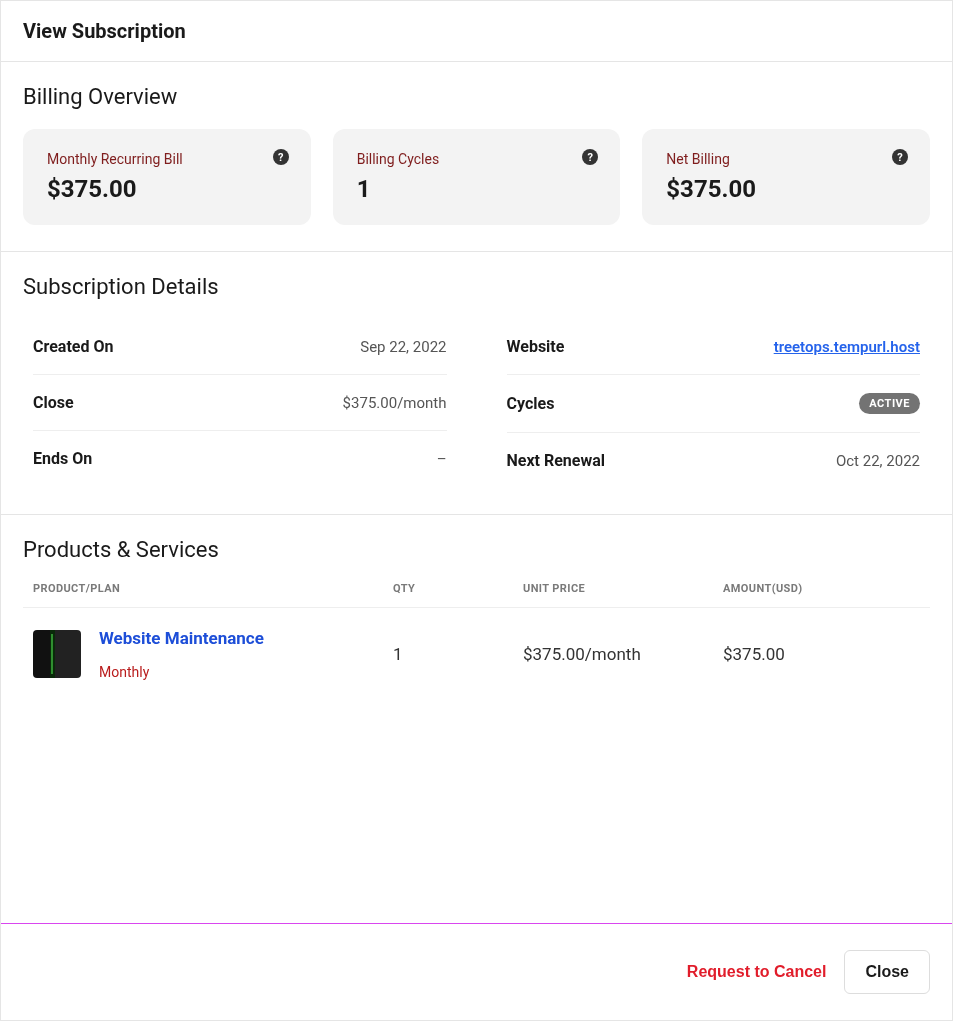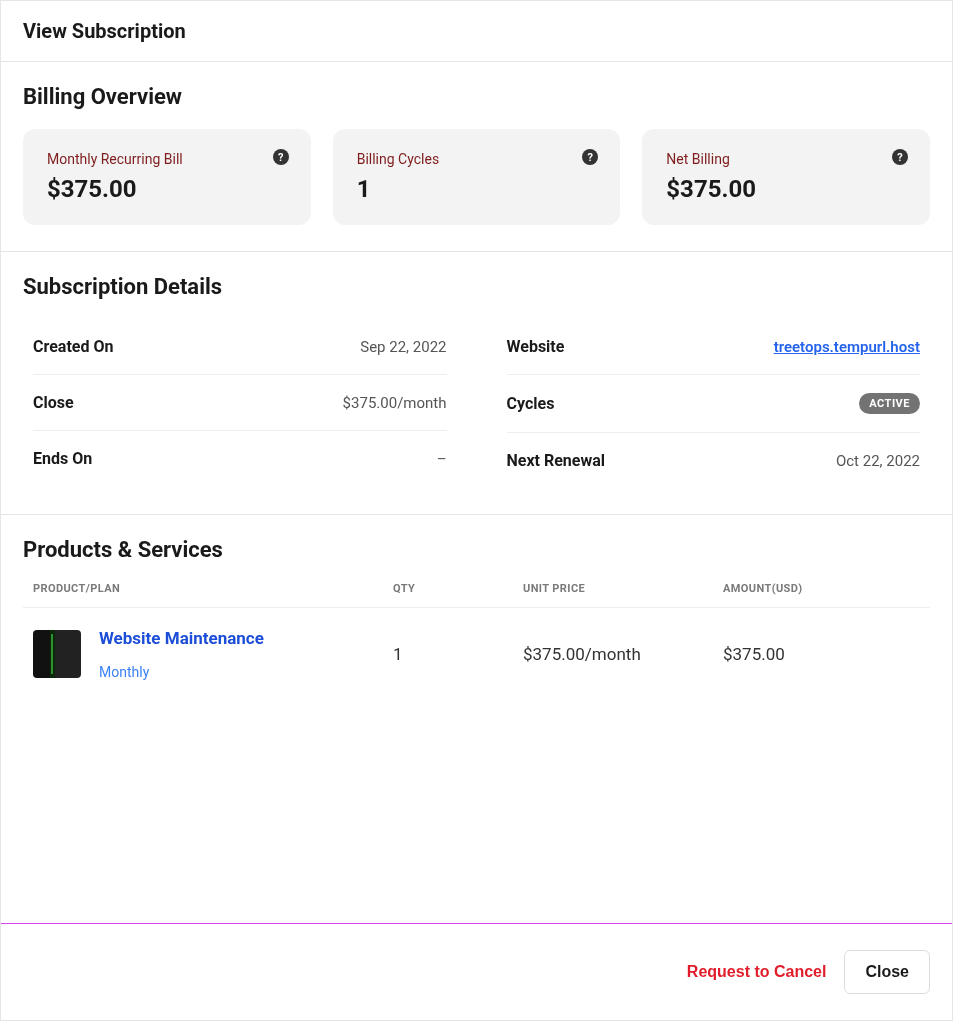--- a/index.html
+++ b/index.html
@@ -25,21 +25,21 @@
     flex: 1;
     overflow-y: auto;
   }
   .section {
     padding: 22px 22px 26px 22px;
     border-bottom: 1px solid #e5e5e5;
   }
   .section:last-of-type { border-bottom: none; }
   .section h2 {
     font-size: 22px;
-    font-weight: 700;
+    font-weight: 400;
     margin-bottom: 20px;
   }
   
   .cards {
     display: flex;
     gap: 22px;
   }
   .card {
     flex: 1;
     background: #f3f3f3;
@@ -150,21 +150,21 @@
     height: 40px;
     background: #2f8f2f;
   }
   .product-name {
     font-size: 17px;
     font-weight: 700;
     color: #1d4ed8;
   }
   .product-plan {
     font-size: 14px;
-    color: #3b82f6;
+    color: #b91c1c;
     margin-top: 16px;
   }
   .prod-text {
     font-size: 17px;
     color: #333;
   }
   
   .footer {
     border-top: 1px solid #d946ef;
     padding: 26px 22px;

